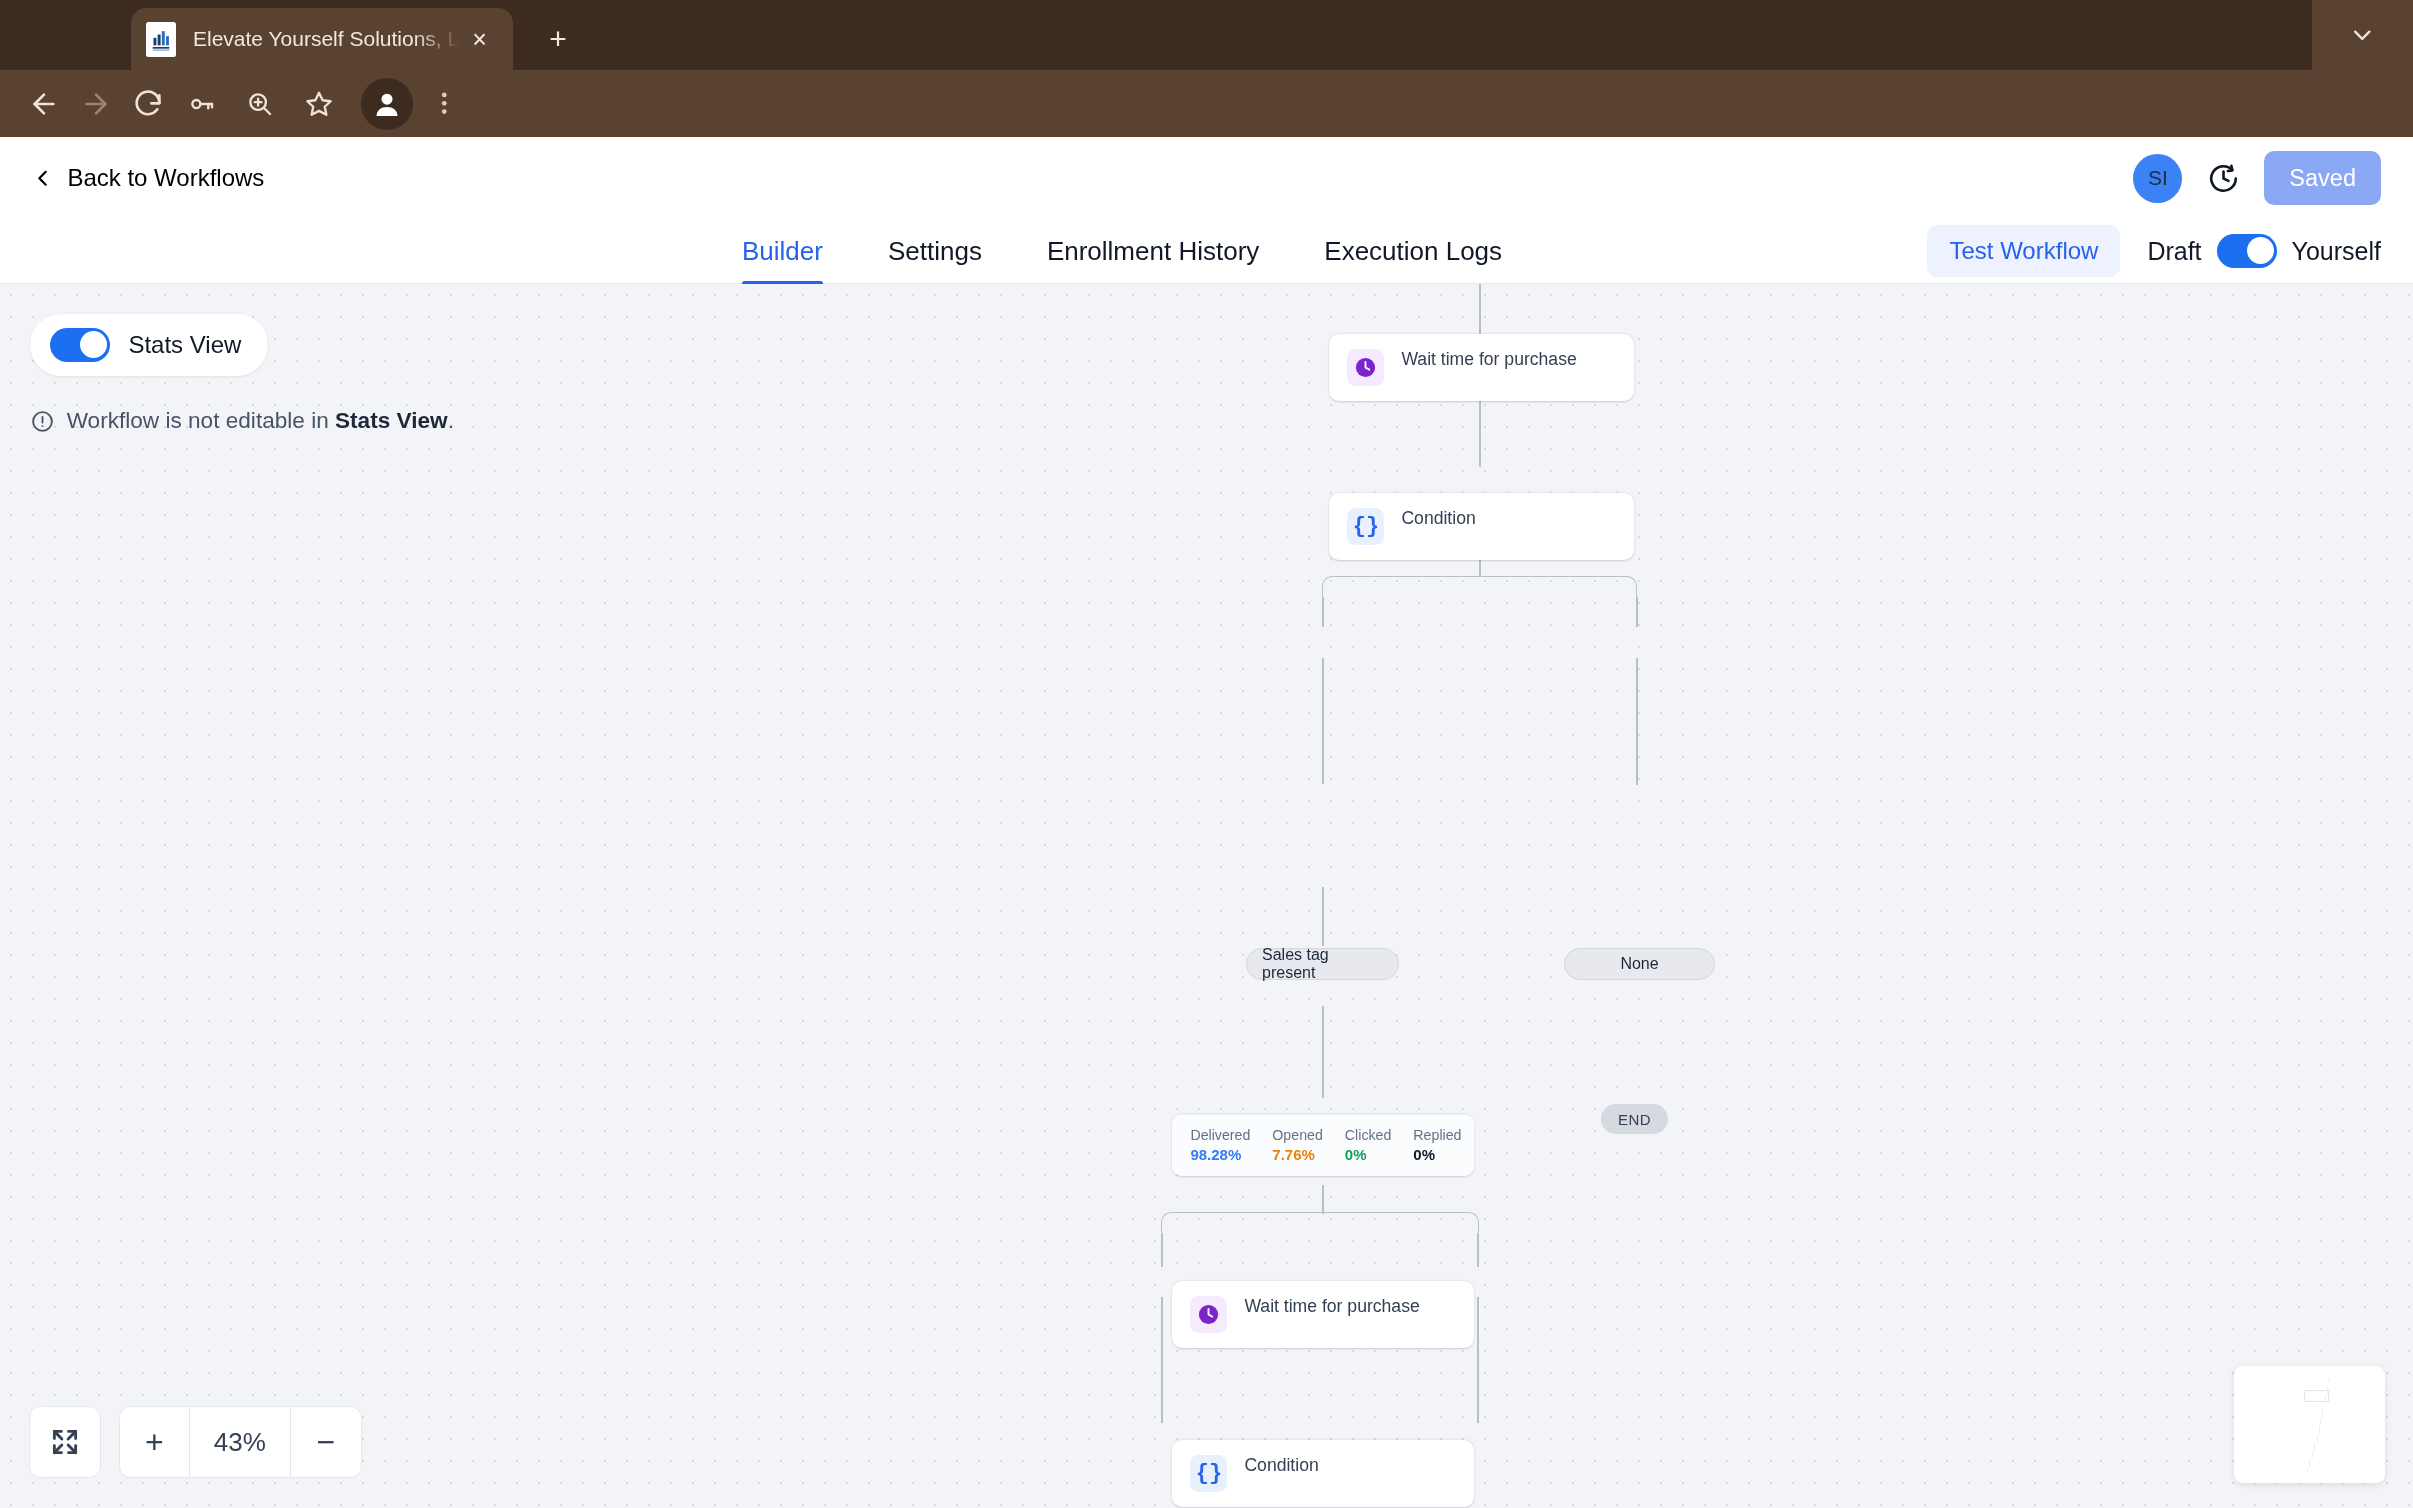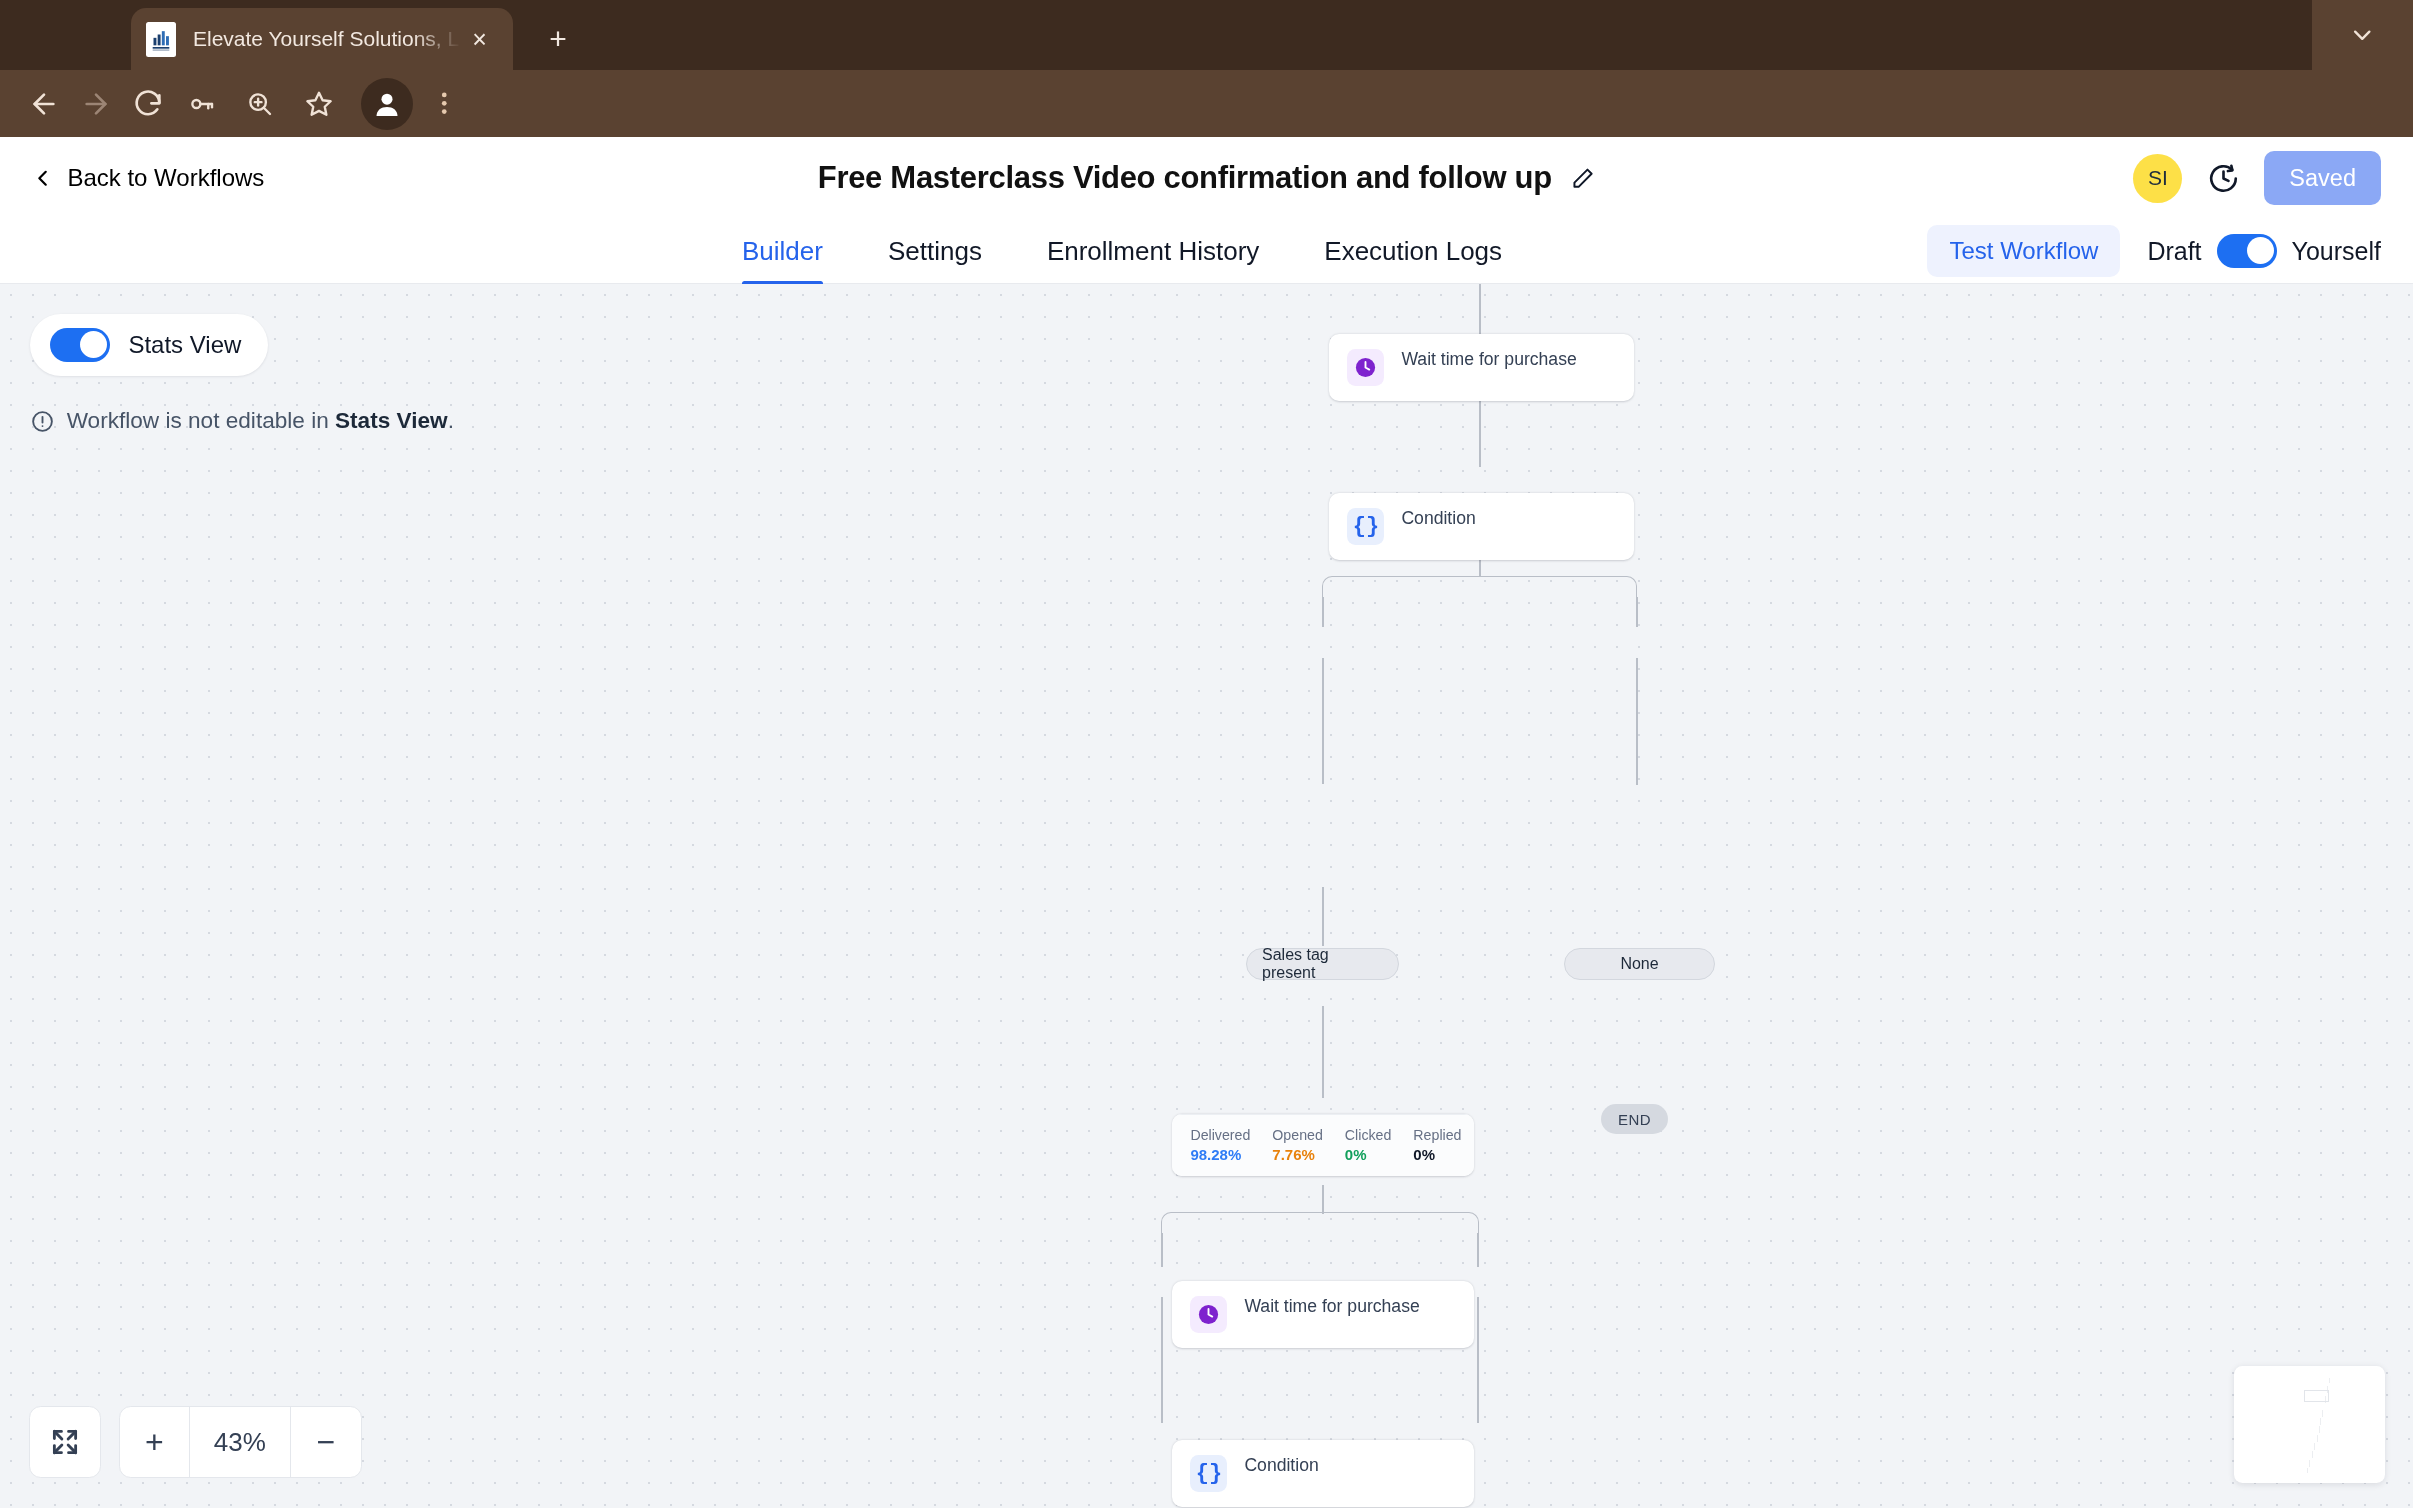--- a/index.html
+++ b/index.html
@@ -80,21 +80,21 @@
   }
   #workflow-title-wrap {
     position: absolute; left: 50%; transform: translateX(-50%);
     display: flex; align-items: center; gap: 18.4px;
   }
   #workflow-title { font-size: 31px; font-weight: 700; color: #111111; letter-spacing: -0.3px; }
   #header-right {
     margin-left: auto; display: flex; align-items: center; gap: 23.5px; flex: 0 0 auto;
   }
   #user-avatar {
-    width: 49px; height: 49px; border-radius: 50%; background: #fde047;
+    width: 49px; height: 49px; border-radius: 50%; background: #3b82f6;
     display: flex; align-items: center; justify-content: center;
     color: #1f2d3d; font-size: 21px; font-weight: 500;
   }
   #saved-button {
     background: #8ba8f5; color: #ffffff; border-radius: 10px;
     padding: 0 25px; height: 54px; display: flex; align-items: center;
     font-size: 23.5px; font-weight: 500;
   }
 
   
@@ -325,28 +325,20 @@
 <div id="app-header">
   <div id="back-to-workflows">
     <span style="display:flex;">
       <svg width="22" height="28.5" viewBox="0 0 24 24" fill="none" stroke="#000000" stroke-width="2.4" stroke-linecap="round" stroke-linejoin="round" aria-hidden="true">
         <polyline points="15 5 8 12 15 19"></polyline>
       </svg>
     </span>
     <span>Back to Workflows</span>
   </div>
 
-  <div id="workflow-title-wrap">
-    <span id="workflow-title">Free Masterclass Video confirmation and follow up</span>
-    <span style="display:flex;">
-      <svg width="25" height="25" viewBox="0 0 24 24" fill="none" stroke="#101828" stroke-width="1.9" stroke-linecap="round" stroke-linejoin="round" aria-hidden="true">
-        <path d="M16.5 3.5l4 4L8 20H4v-4z"></path>
-      </svg>
-    </span>
-  </div>
 
   <div id="header-right">
     <div id="user-avatar">SI</div>
     <span style="display:flex;">
       <svg width="35" height="35" viewBox="0 0 24 24" fill="none" stroke="#101828" stroke-width="1.8" stroke-linecap="round" stroke-linejoin="round" aria-hidden="true">
         <path d="M20.4 12a8.4 8.4 0 1 1-2.5-6"></path>
         <polyline points="17.4 3.3 18.1 6.4 15 6.9"></polyline>
         <polyline points="12 7.2 12 12 15.4 13.6"></polyline>
       </svg>
     </span>

